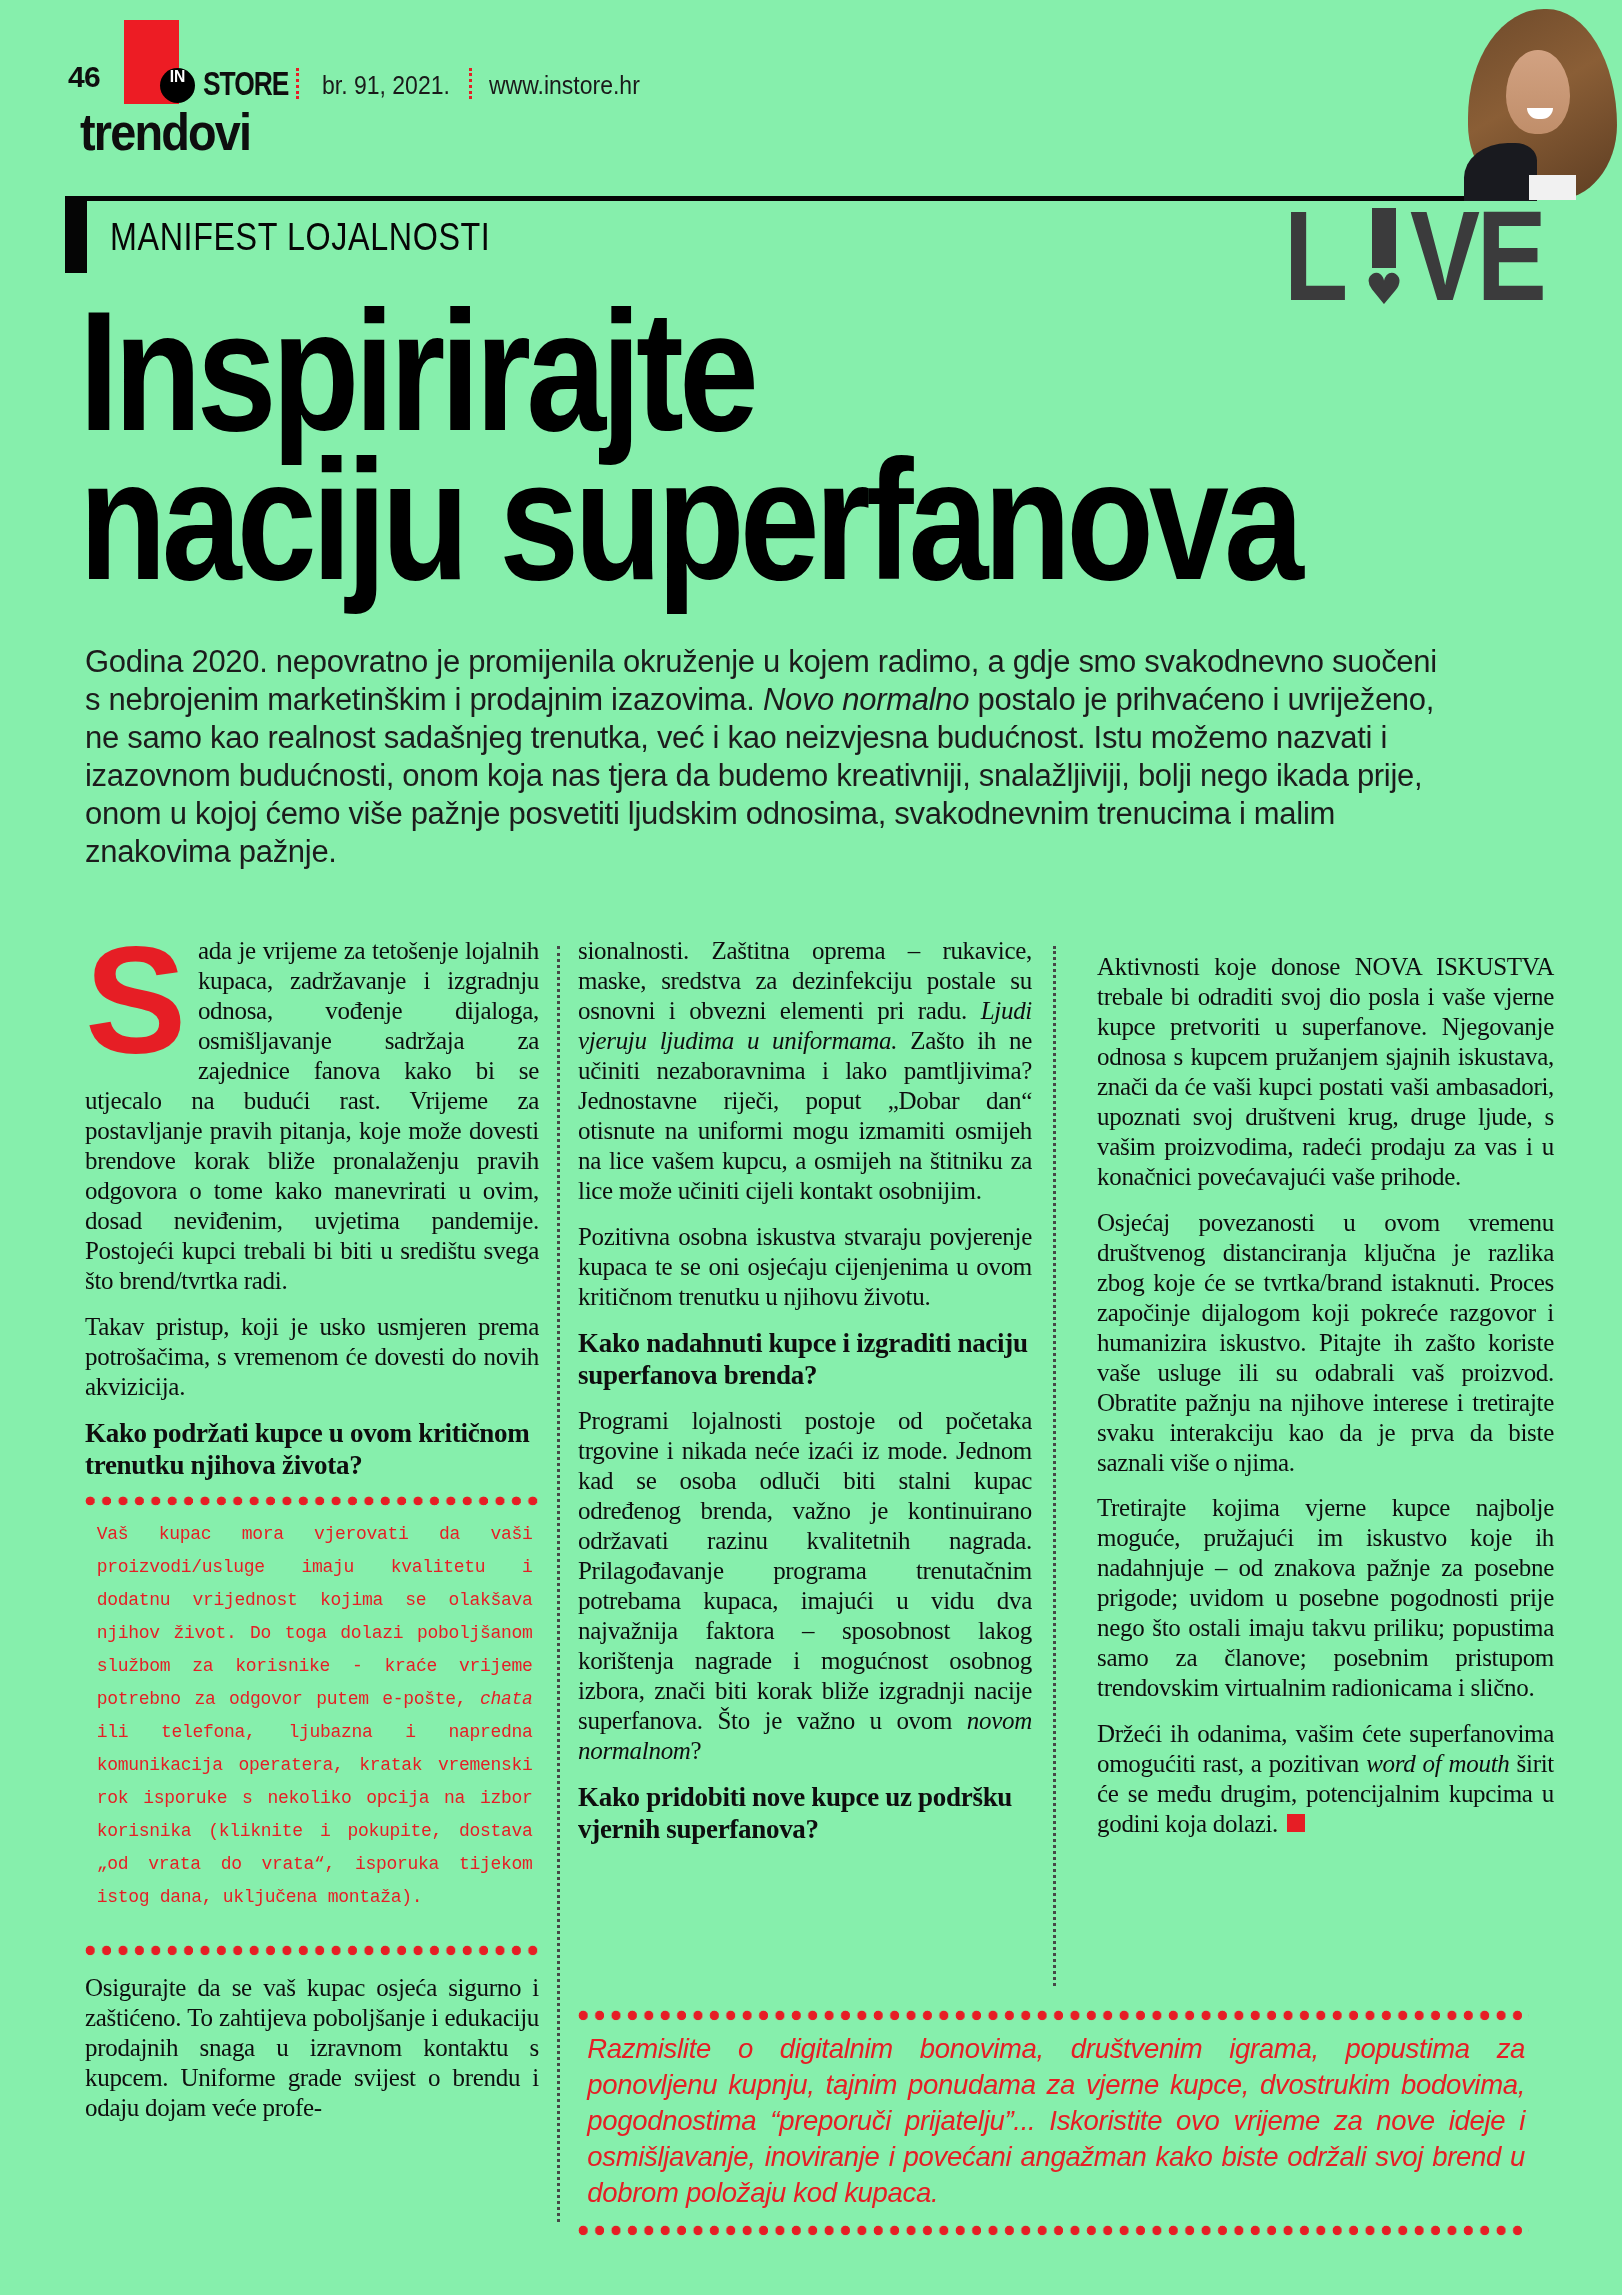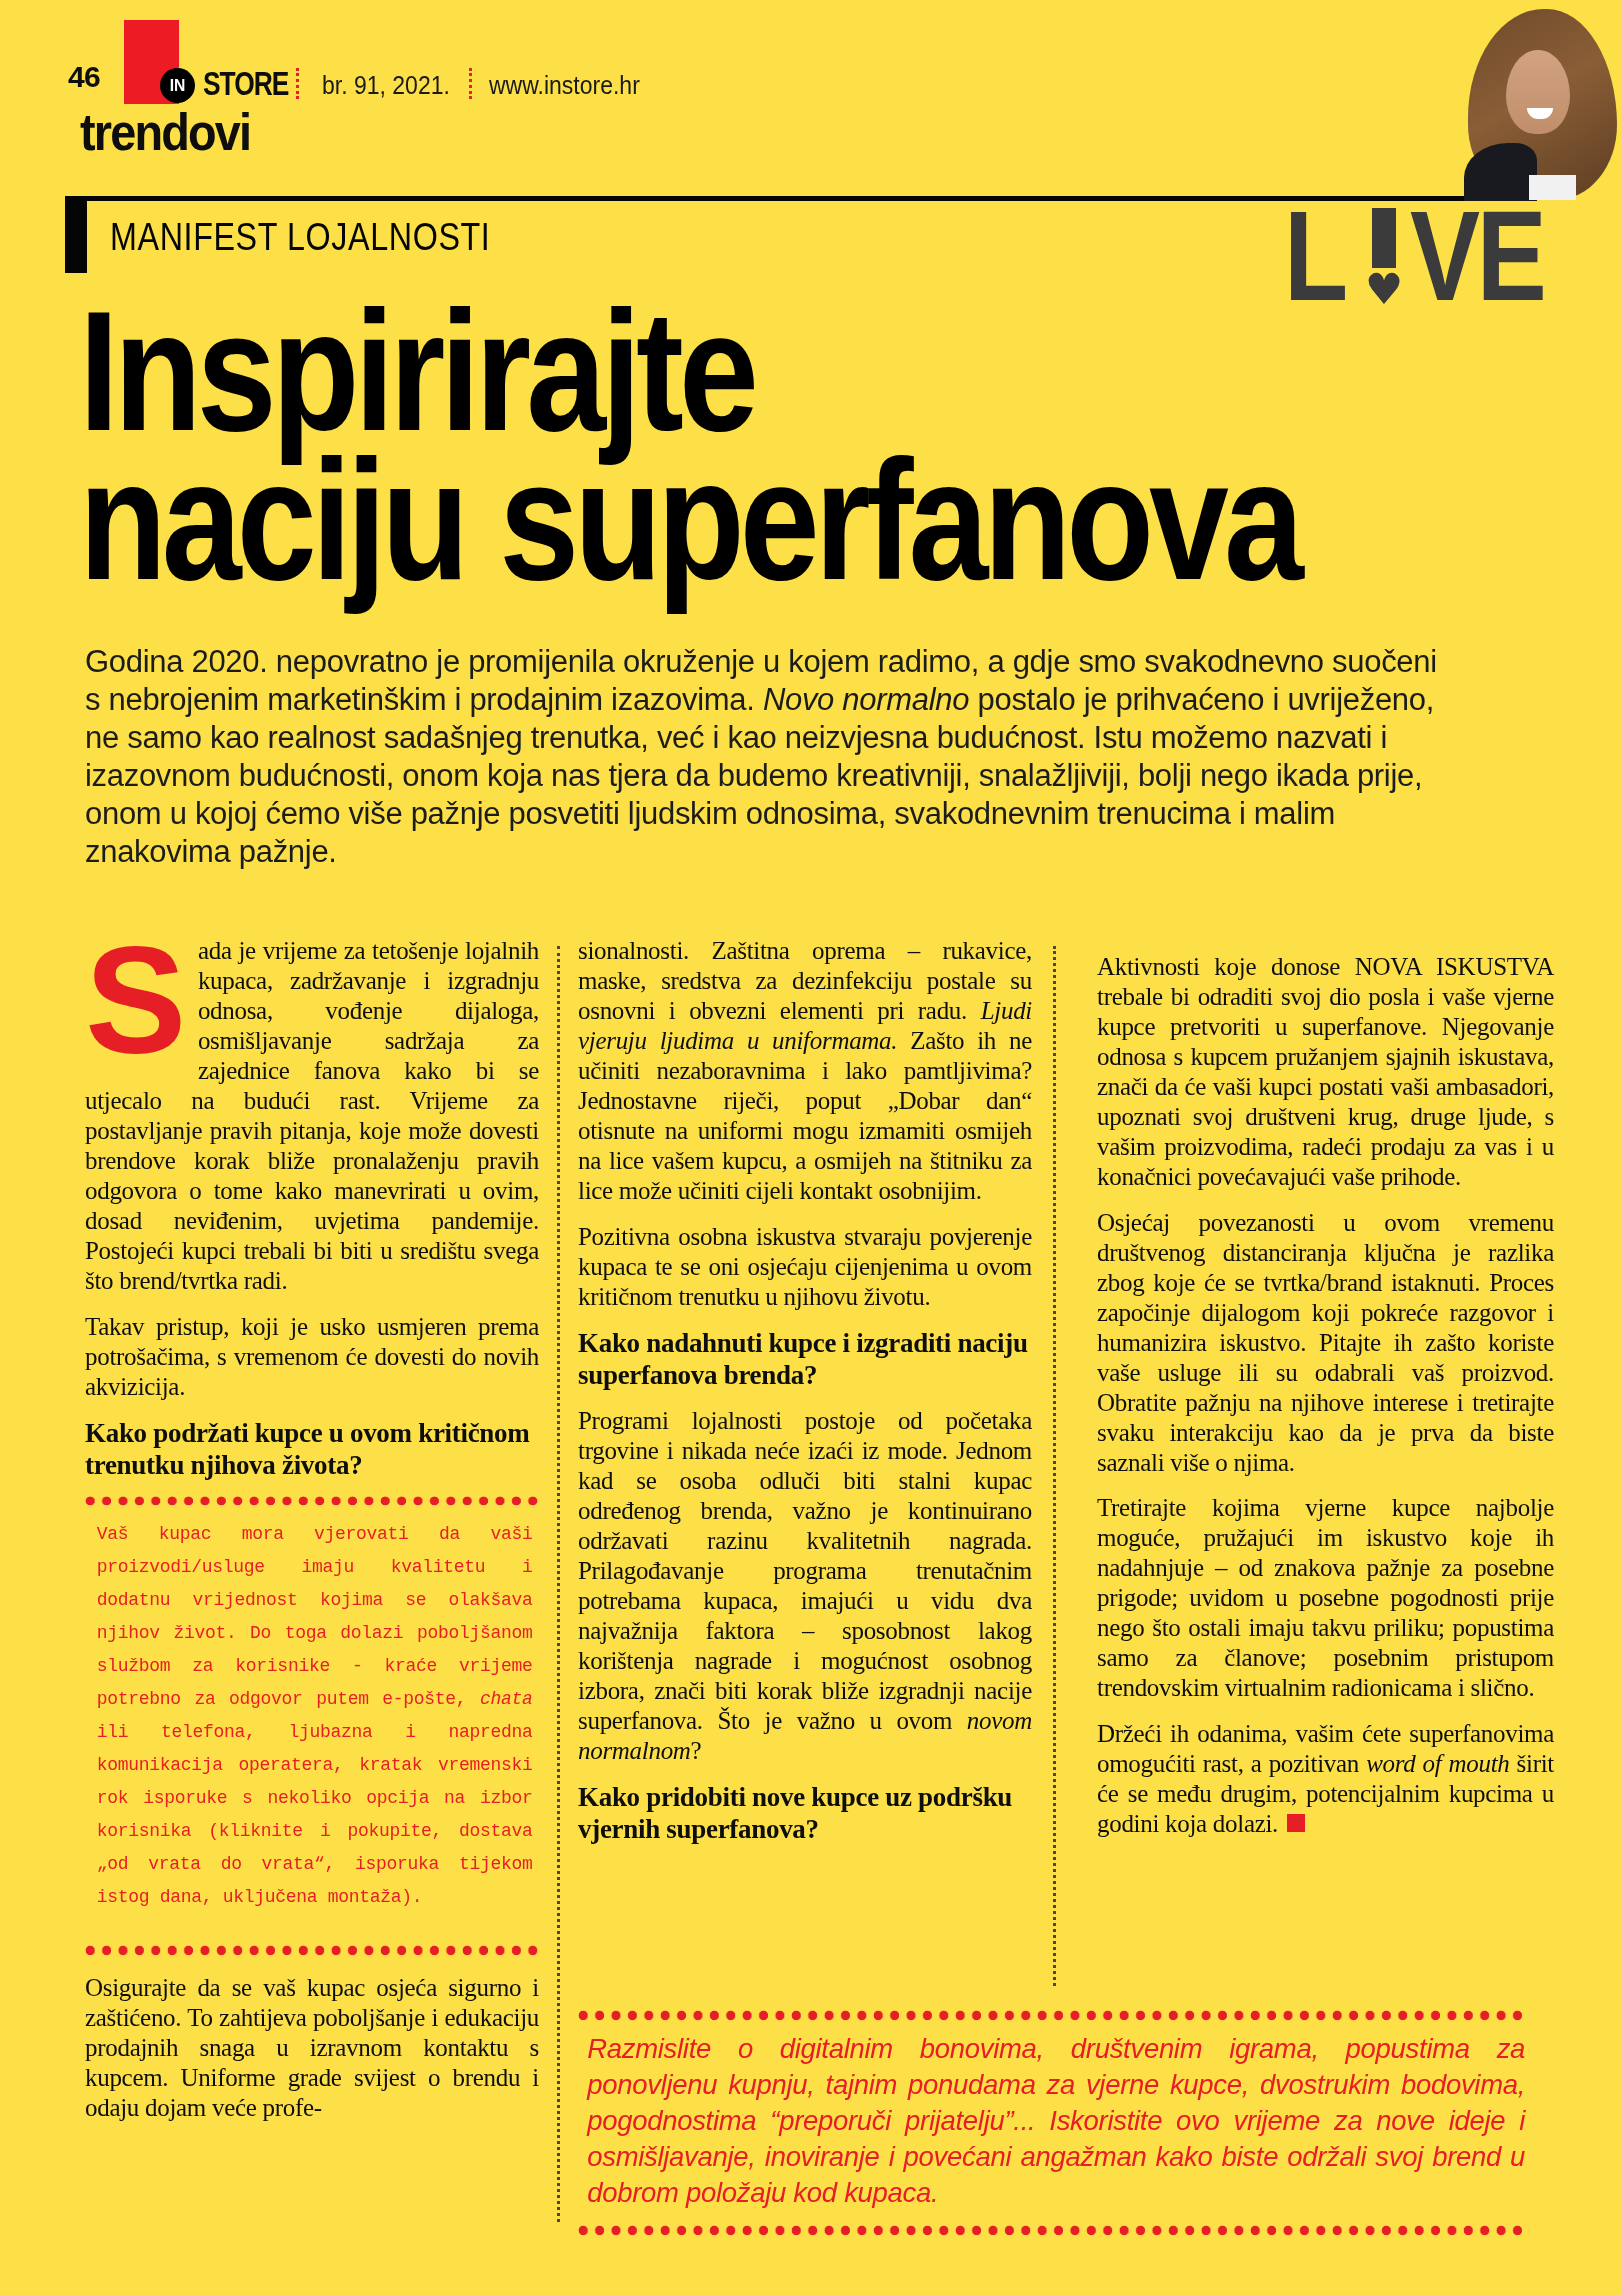--- a/index.html
+++ b/index.html
@@ -4,29 +4,29 @@
 <style>
   :root{
     --red:#e61e25;
     --hdr-red:#ed1c24;
     --logo-gray:#3b3b3c;
     --ink:#0e0e0e;
   }
   *{margin:0;padding:0;box-sizing:border-box;}
   body{background:#9a9a9a;}
   .page{
-    position:relative;width:1623px;height:2295px;background:#fde047;
+    position:relative;width:1623px;height:2295px;background:#86efac;
     margin:0 auto;overflow:hidden;
     font-family:"Liberation Serif",serif;color:var(--ink);
   }
   
   .page-number{position:absolute;left:68px;top:60px;font:700 30px "Liberation Sans",sans-serif;letter-spacing:-0.7px;}
   .hdr-red-rect{position:absolute;left:124px;top:19.6px;width:55px;height:84px;background:var(--hdr-red);}
   .hdr-circle{position:absolute;left:160px;top:68px;width:35px;height:35px;border-radius:50%;background:#000;
-    display:flex;align-items:center;justify-content:center;color:#fff;font:700 15.7px "Liberation Sans",sans-serif;}
+    display:flex;justify-content:center;color:#fff;font:700 15.7px "Liberation Sans",sans-serif;}
   .hdr-store{position:absolute;left:203px;top:65px;font:700 33px "Liberation Sans",sans-serif;letter-spacing:-1.3px;
     transform:scaleX(0.8);transform-origin:left top;}
   .hdr-vdots{position:absolute;width:0;height:31px;border-left:3.9px dotted var(--red);}
   .hdr-issue{position:absolute;left:322px;top:71px;font:400 25px "Liberation Sans",sans-serif;color:#1a1a1a;
     transform:scaleX(0.92);transform-origin:left top;}
   .hdr-site{position:absolute;left:489px;top:71px;font:400 25px "Liberation Sans",sans-serif;color:#1a1a1a;
     transform:scaleX(0.92);transform-origin:left top;}
   .section-name{position:absolute;left:80px;top:102px;font:700 52px "Liberation Sans",sans-serif;letter-spacing:-2px;
     transform:scaleX(0.9);transform-origin:left top;}
   .author{position:absolute;left:785px;top:135px;width:673px;text-align:right;font-family:"Liberation Sans",sans-serif;}

